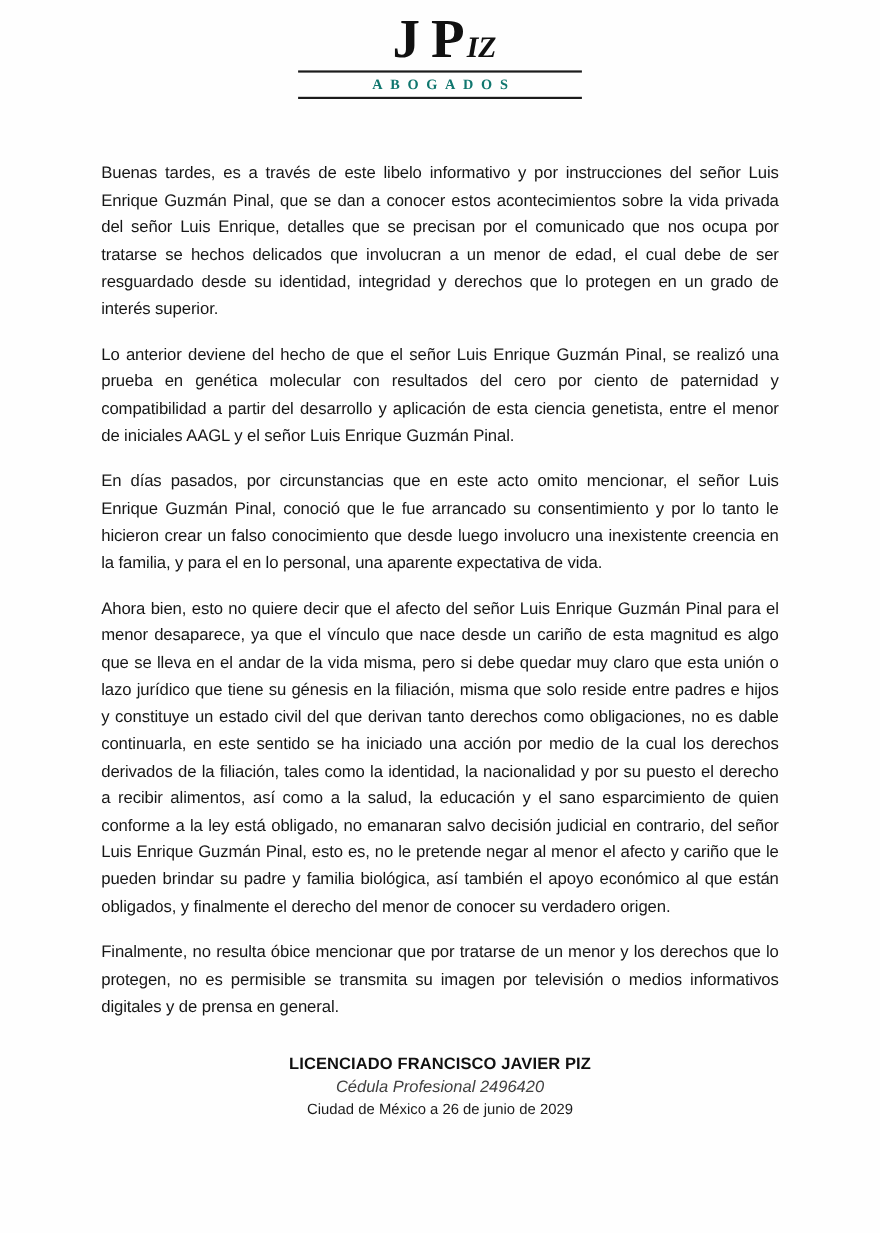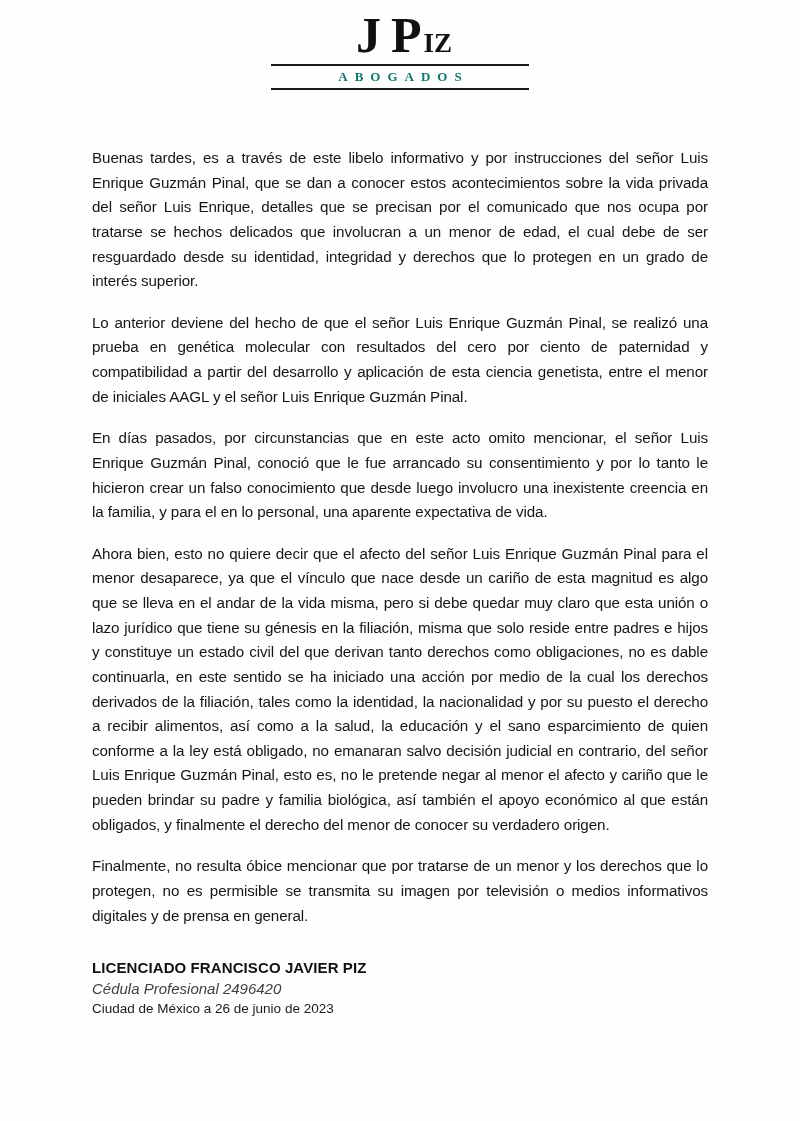--- a/index.html
+++ b/index.html
@@ -56,20 +56,21 @@
   }
   .logo-p {
     font-size: 50px;
   }
   .logo-iz {
     font-size: 27px;
     letter-spacing: 0px;
     margin-left: 1px;
     position: relative;
     top: 0px;
+    font-style: italic;
   }
   .logo-rule-top {
     width: 258px;
     height: 2px;
     background: #1b1b1b;
     margin-top: 4px;
   }
   .logo-sub {
     font-family: "Liberation Serif", serif;
     font-size: 13px;
@@ -100,20 +101,21 @@
     text-justify: inter-word;
     color: #161616;
     margin: 0 0 17px 0;
     letter-spacing: -0.1px;
   }
 
   
   .signature {
     width: 616px;
     margin: 0 auto;
+    text-align: center;
     padding-top: 14px;
   }
   .sig-name {
     font-size: 15px;
     font-weight: bold;
     color: #111111;
     letter-spacing: 0.1px;
     margin-bottom: 4px;
   }
   .sig-cedula {
@@ -149,16 +151,16 @@
     <p class="para">Buenas tardes, es a través de este libelo informativo y por instrucciones del señor Luis Enrique Guzmán Pinal, que se dan a conocer estos acontecimientos sobre la vida privada del señor Luis Enrique, detalles que se precisan por el comunicado que nos ocupa por tratarse se hechos delicados que involucran a un menor de edad, el cual debe de ser resguardado desde su identidad, integridad y derechos que lo protegen en un grado de interés superior.</p>
     <p class="para">Lo anterior deviene del hecho de que el señor Luis Enrique Guzmán Pinal, se realizó una prueba en genética molecular con resultados del cero por ciento de paternidad y compatibilidad a partir del desarrollo y aplicación de esta ciencia genetista, entre el menor de iniciales AAGL y el señor Luis Enrique Guzmán Pinal.</p>
     <p class="para">En días pasados, por circunstancias que en este acto omito mencionar, el señor Luis Enrique Guzmán Pinal, conoció que le fue arrancado su consentimiento y por lo tanto le hicieron crear un falso conocimiento que desde luego involucro una inexistente creencia en la familia, y para el en lo personal, una aparente expectativa de vida.</p>
     <p class="para">Ahora bien, esto no quiere decir que el afecto del señor Luis Enrique Guzmán Pinal para el menor desaparece, ya que el vínculo que nace desde un cariño de esta magnitud es algo que se lleva en el andar de la vida misma, pero si debe quedar muy claro que esta unión o lazo jurídico que tiene su génesis en la filiación, misma que solo reside entre padres e hijos y constituye un estado civil del que derivan tanto derechos como obligaciones, no es dable continuarla, en este sentido se ha iniciado una acción por medio de la cual los derechos derivados de la filiación, tales como la identidad, la nacionalidad y por su puesto el derecho a recibir alimentos, así como a la salud, la educación y el sano esparcimiento de quien conforme a la ley está obligado, no emanaran salvo decisión judicial en contrario, del señor Luis Enrique Guzmán Pinal, esto es, no le pretende negar al menor el afecto y cariño que le pueden brindar su padre y familia biológica, así también el apoyo económico al que están obligados, y finalmente el derecho del menor de conocer su verdadero origen.</p>
     <p class="para">Finalmente, no resulta óbice mencionar que por tratarse de un menor y los derechos que lo protegen, no es permisible se transmita su imagen por televisión o medios informativos digitales y de prensa en general.</p>
   </div>
 
   <div class="signature">
     <div class="sig-name">LICENCIADO FRANCISCO JAVIER PIZ</div>
     <div class="sig-cedula">Cédula Profesional 2496420</div>
-    <div class="sig-place">Ciudad de México a 26 de junio de 2023</div>
+    <div class="sig-place">Ciudad de México a 26 de junio de 2029</div>
   </div>
 
 </div>
 
 </body></html>

